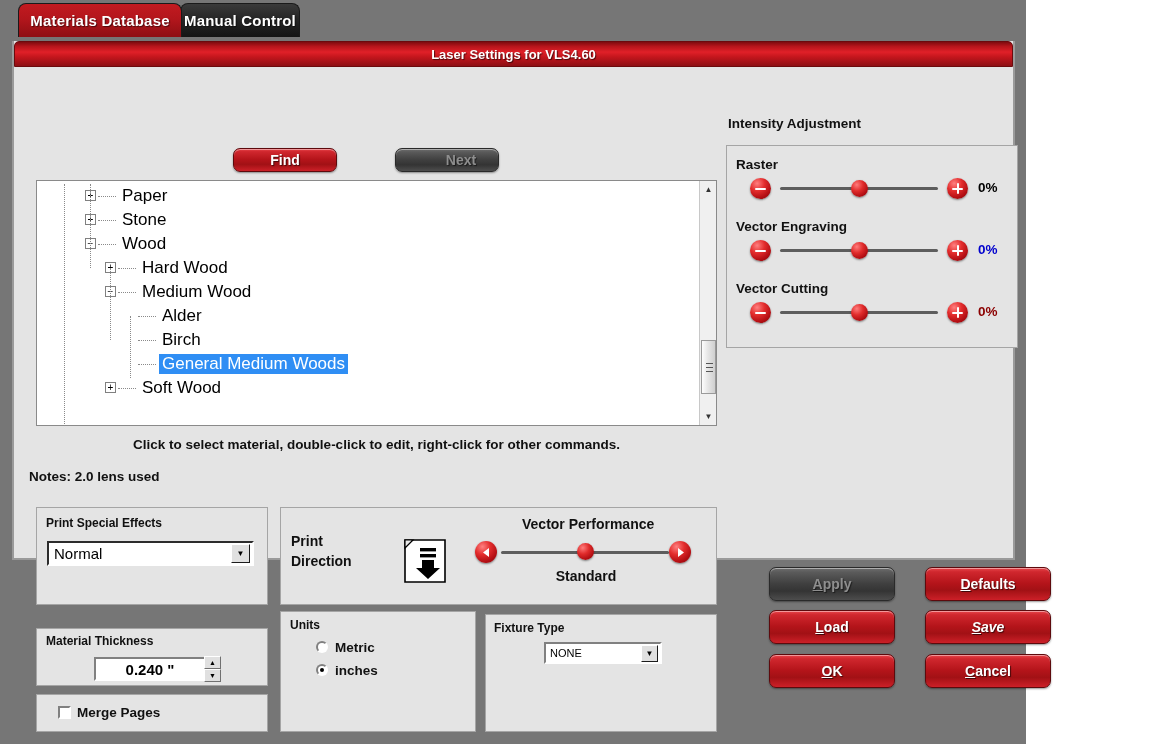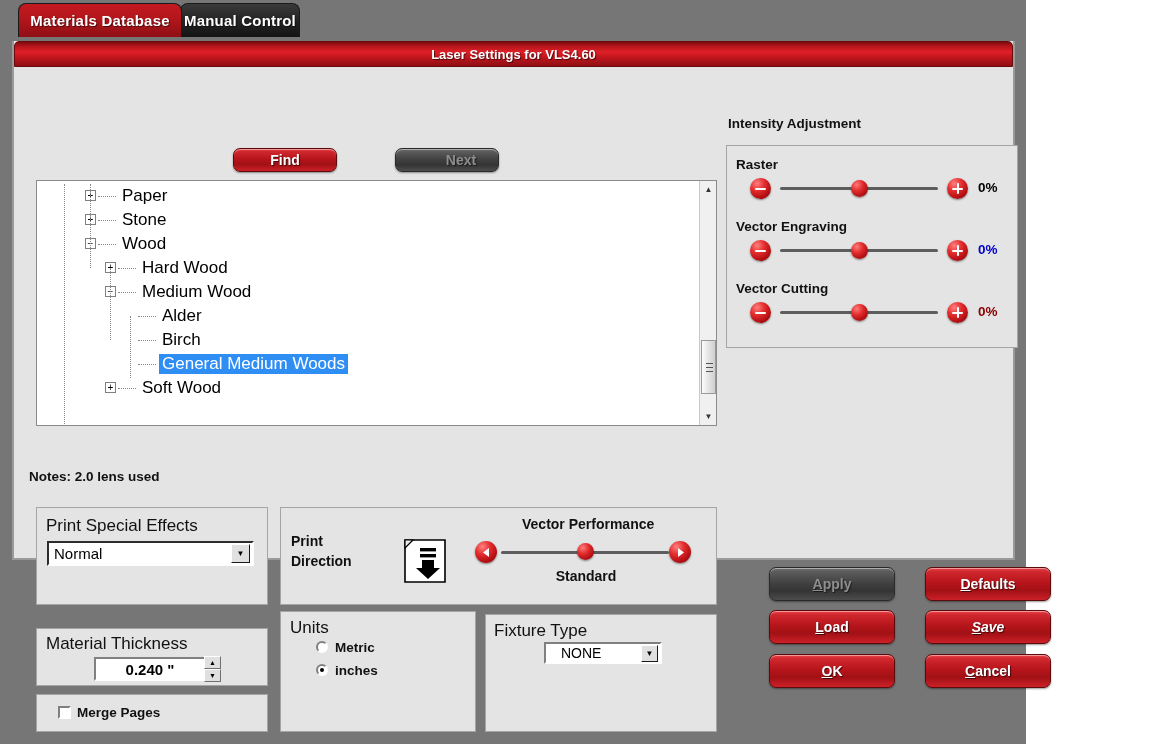--- a/index.html
+++ b/index.html
@@ -132,21 +132,21 @@
   #sb-thumb .grip { position:absolute; left:4px; top:24px; width:7px; height:1px; background:#555; }
 
   #hint {
     position: absolute; left: 0; top: 396px; width: 725px;
     text-align: center; font-size: 13.5px; font-weight: bold; color: #111;
   }
   #notes { position: absolute; left: 15px; top: 428px; font-size: 13.5px; font-weight: bold; color: #111; }
 
   
   .gbox { position: absolute; background: #e4e4e4; border: 1px solid #a5a5a5; }
-  .gtitle { position: absolute; font-size: 17px; font-weight: normal; color: #111; }
+  .gtitle { position: absolute; font-size: 12px; font-weight: bold; color: #111; }
 
   #pse-box   { left: 22px;  top: 466px; width: 232px; height: 98px; }
   #pse-title { left: 32px;  top: 475px; }
   #pse-select{
     position: absolute; left: 33px; top: 500px; width: 207px; height: 25px;
     background: #ffffff; border: 2px inset #c0c0c0; border-color:#808080 #ffffff #ffffff #808080;
     display: flex; align-items: center;
   }
   #pse-select .val { flex: 1; padding-left: 5px; font-size: 15px; color: #000; }
   .combo-arrow {
@@ -200,21 +200,21 @@
   .rlabel { position: absolute; font-size: 13.5px; font-weight: bold; color: #111; }
 
   
   #fx-box { left: 471px; top: 573px; width: 232px; height: 118px; }
   #fx-title { left: 480px; top: 580px; }
   #fx-select {
     position: absolute; left: 530px; top: 601px; width: 118px; height: 22px;
     background: #ffffff; border: 2px solid; border-color:#808080 #ffffff #ffffff #808080;
     display: flex; align-items: center;
   }
-  #fx-select .val { flex: 1; padding-left: 15px; font-size: 14px; color: #000; }
+  #fx-select .val { flex: 1; padding-left: 4px; font-size: 11px; color: #000; }
 
   
   #ia-title { position: absolute; left: 714px; top: 75px; font-size: 13.5px; font-weight: bold; color: #111; }
   #ia-box { position: absolute; left: 712px; top: 104px; width: 292px; height: 203px; background: #e4e4e4; border: 1px solid #a5a5a5; }
   .sl-label { position: absolute; font-size: 13.5px; font-weight: bold; color: #111; }
   .sl-track { position: absolute; height: 3px; background: #5d5d5d; border-radius: 2px; }
   .sl-knob {
     position: absolute; width: 17px; height: 17px; border-radius: 50%;
     background: radial-gradient(circle at 34% 28%, #ff7b7b 0%, #e02b2b 38%, #b00d12 72%, #7c070a 100%);
     box-shadow: 0 1px 2px rgba(0,0,0,.45); cursor: pointer;
@@ -324,20 +324,21 @@
         <div class="sb-arrow" id="sb-up">▲</div>
         <div id="sb-thumb">
           <div class="grip" style="top:22px"></div>
           <div class="grip" style="top:26px"></div>
           <div class="grip" style="top:30px"></div>
         </div>
         <div class="sb-arrow" id="sb-down">▼</div>
       </div>
     </div>
 
+    <div id="hint">Click to select material, double-click to edit, right-click for other commands.</div>
     <div id="notes">Notes: 2.0 lens used</div>
 
     <div class="gbox" id="pse-box"></div>
     <div class="gtitle" id="pse-title">Print Special Effects</div>
     <div id="pse-select">
       <span class="val">Normal</span>
       <span class="combo-arrow">▼</span>
     </div>
 
     <div class="gbox" id="mt-box"></div>

